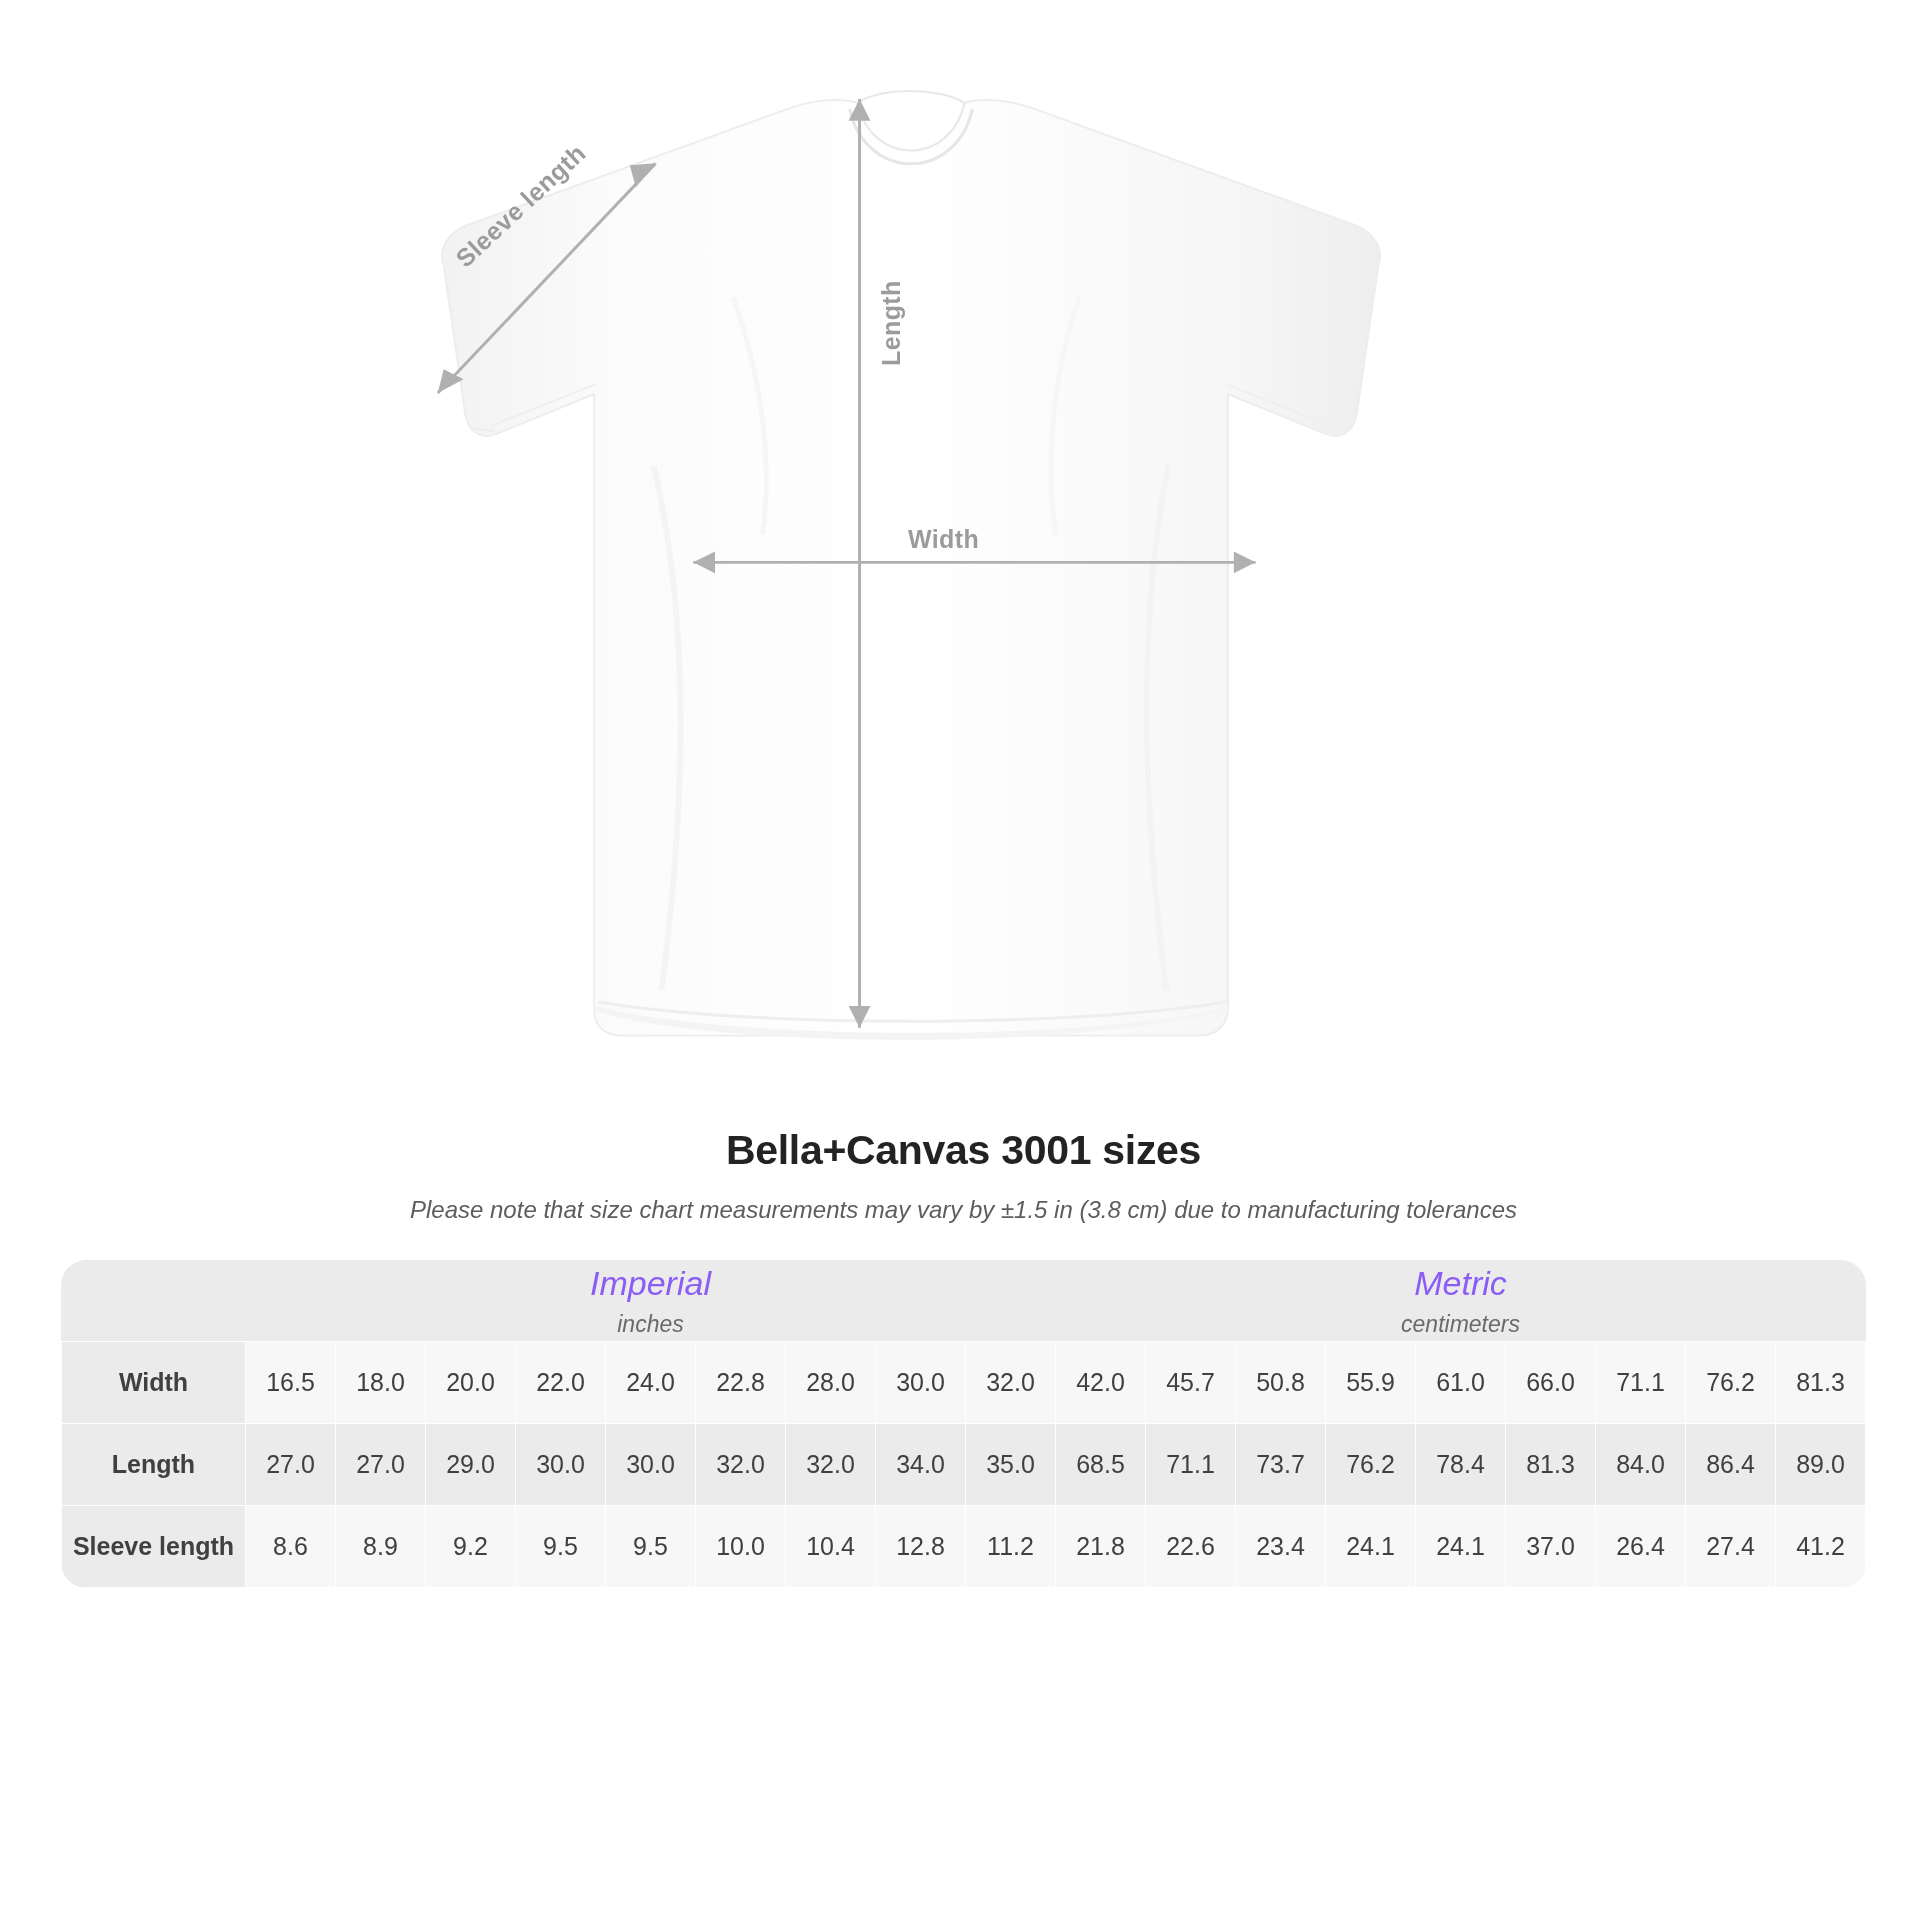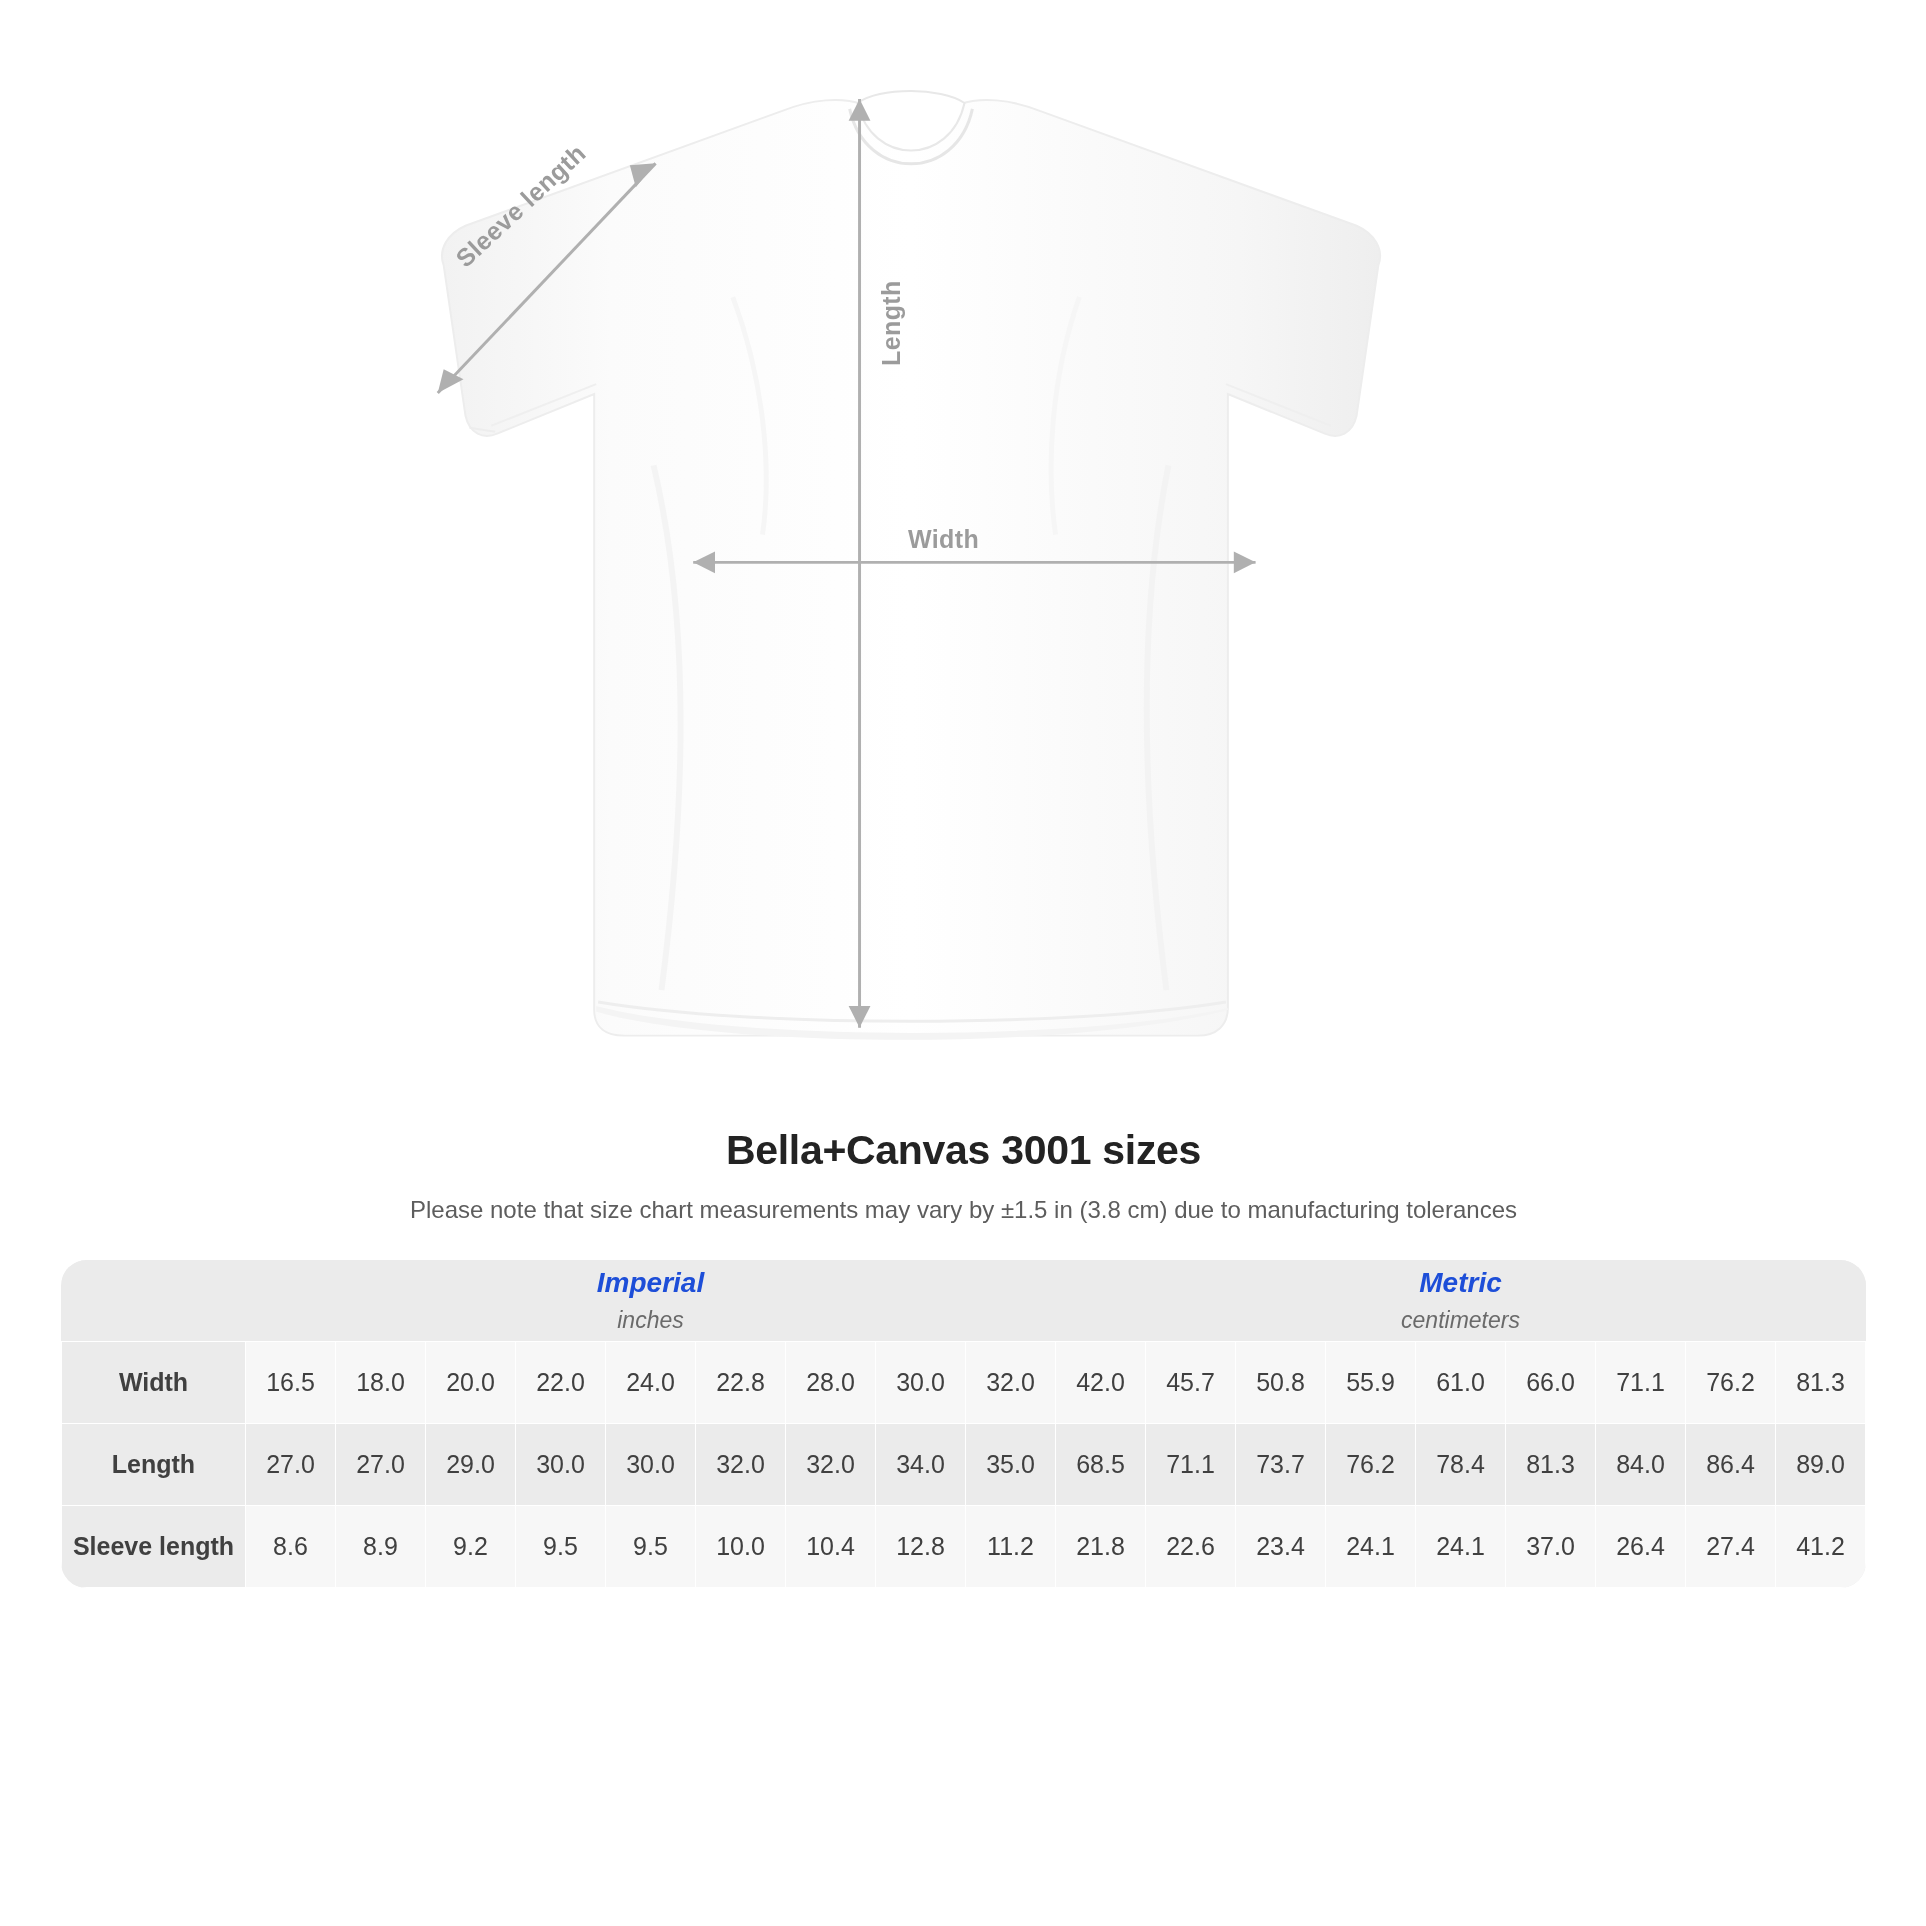--- a/index.html
+++ b/index.html
@@ -59,20 +59,21 @@
     margin-top: 28px;
   }
   .chart-title {
     font-size: 41px;
     font-weight: bold;
     color: #232323;
     letter-spacing: -0.3px;
   }
   .chart-note {
     font-size: 24px;
+    font-style: italic;
     color: #5d5d5d;
     margin-top: 22px;
   }
 
   
   .table-wrap {
     margin: 36px 61px 0 61px;
     border-radius: 26px;
     overflow: hidden;
     background: #ebebeb;
@@ -90,24 +91,24 @@
     border: 1px solid #ffffff;
     padding: 0;
     height: 81px;
   }
   .unit-head {
     background: #ebebeb;
     border: none !important;
     height: 149px;
   }
   .unit-head .u-name {
-    font-size: 28px;
+    font-size: 34px;
     font-style: italic;
-    font-weight: bold;
-    color: #1d4ed8;
+    font-weight: normal;
+    color: #8b5cf6;
   }
   .unit-head .u-sub {
     font-size: 23px;
     font-style: italic;
     color: #6a6a6a;
     margin-top: 8px;
   }
   .corner-cell {
     background: #ebebeb;
     border: none !important;

